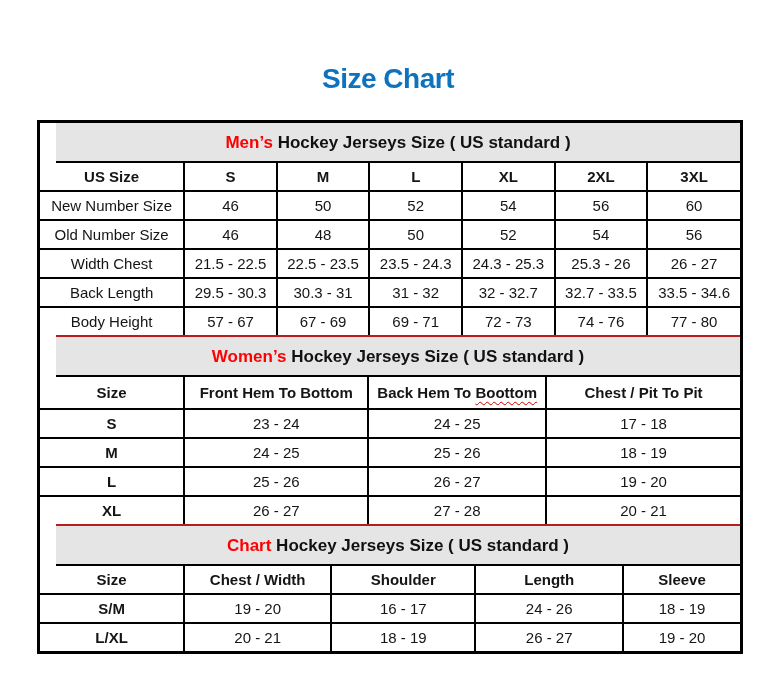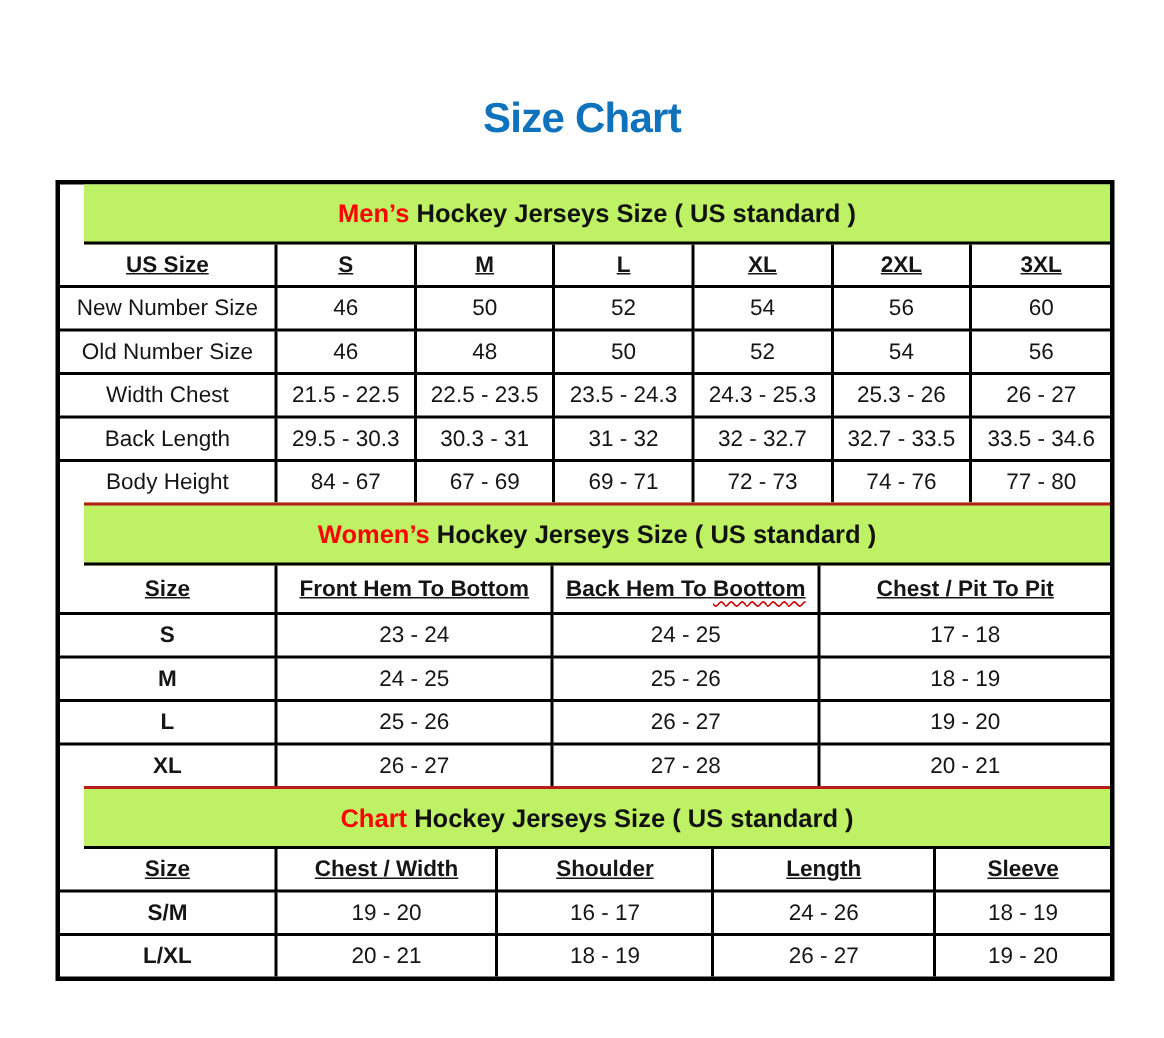--- a/index.html
+++ b/index.html
@@ -16,31 +16,31 @@
     font-size:28px; font-weight:bold;
     color:#0e72bc;
     letter-spacing:-0.5px;
   }
   .chart-wrap {
     position:absolute; left:37px; top:120px; width:706px;
     border:3px solid #000;
     background:#fff;
   }
   .band {
-    background:#bef264;
+    background:#e5e5e5;
     text-align:center;
     font-weight:bold;
     font-size:17px;
     line-height:1;
     padding:11px 0 10px 0;
     border-bottom:2px solid #000;
     color:#111;
     margin-left:16px;
   }
-  .band + table tr:first-child th { border-top:0;text-decoration:underline; }
+  .band + table tr:first-child th { border-top:0; }
   .band-hl { color:#ff0000; }
   .band.mid { border-top:2px solid #b91c1c; }
   table {
     width:100%;
     border-collapse:collapse;
     table-layout:fixed;
   }
   th, td {
     border:2px solid #000;
     text-align:center;
@@ -127,21 +127,21 @@
       <td>Back Length</td>
       <td>29.5 - 30.3</td>
       <td>30.3 - 31</td>
       <td>31 - 32</td>
       <td>32 - 32.7</td>
       <td>32.7 - 33.5</td>
       <td>33.5 - 34.6</td>
     </tr>
     <tr>
       <td>Body Height</td>
-      <td>84 - 67</td>
+      <td>57 - 67</td>
       <td>67 - 69</td>
       <td>69 - 71</td>
       <td>72 - 73</td>
       <td>74 - 76</td>
       <td>77 - 80</td>
     </tr>
   </tbody>
     </table>
 
   <div class="band mid">

